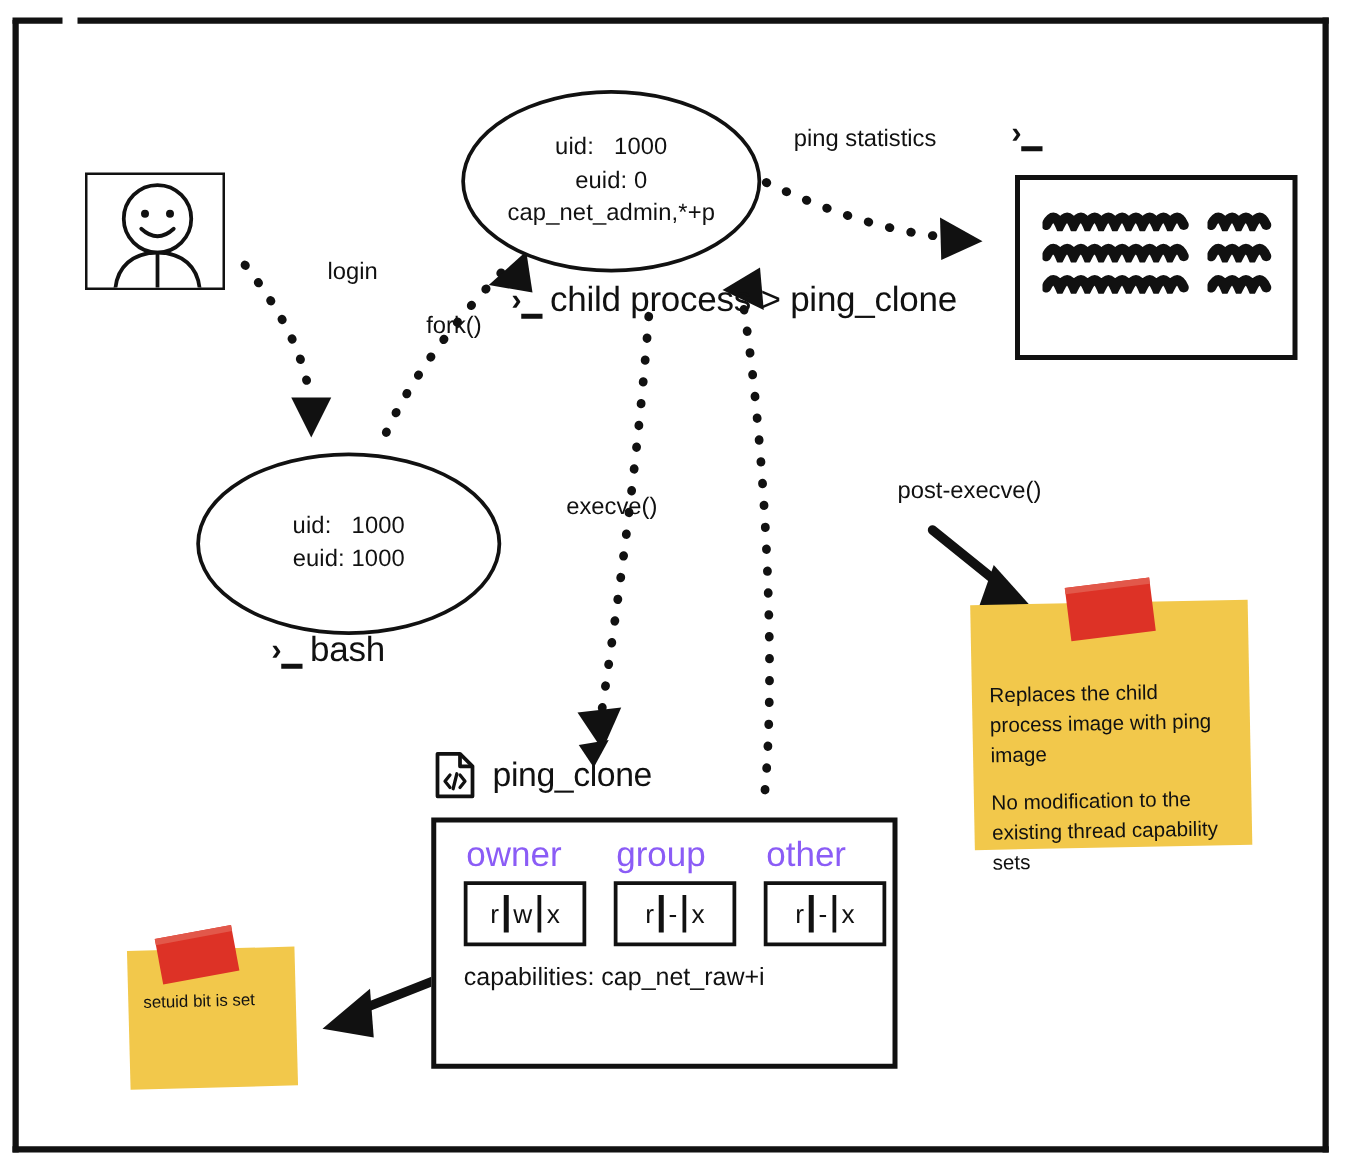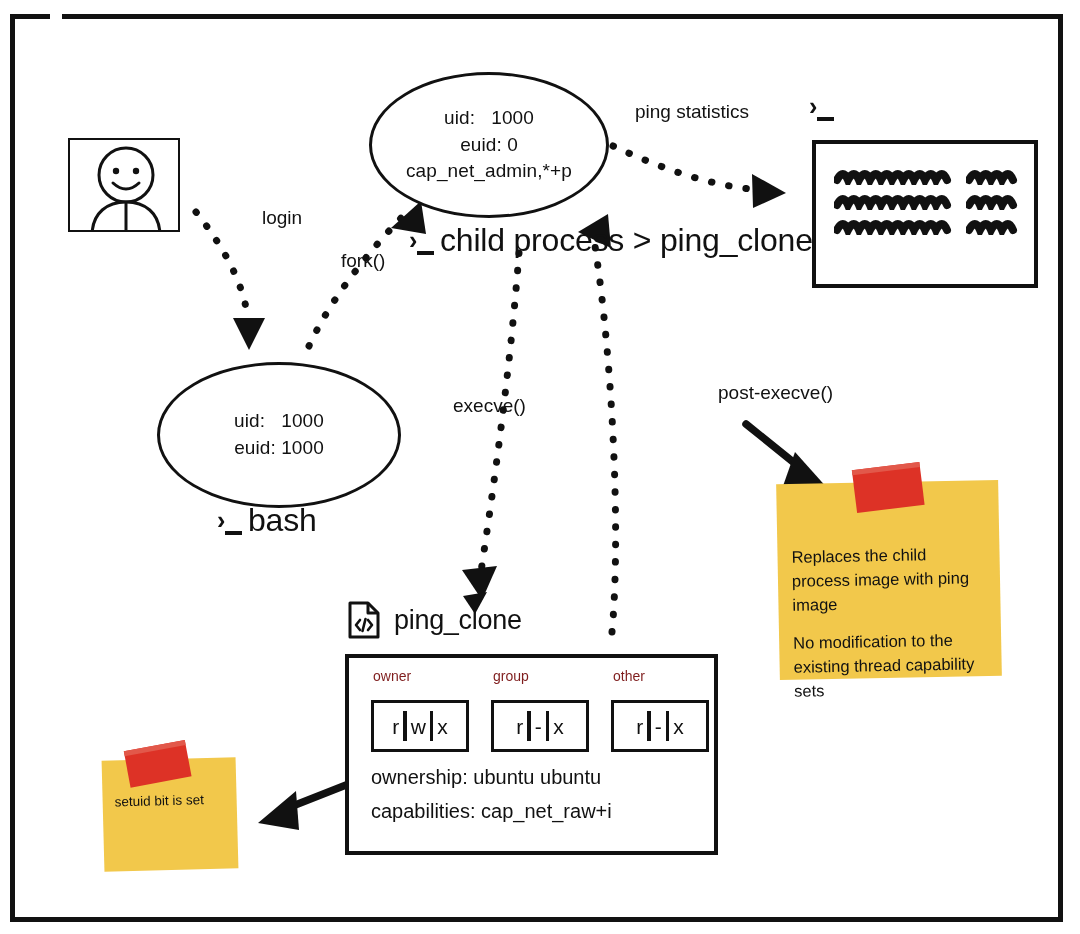--- a/index.html
+++ b/index.html
@@ -82,21 +82,21 @@
   }
   .prompt-glyph .bar {
     position: absolute;
     left: 9px;
     bottom: -1px;
     width: 17px;
     height: 4px;
     background: #111111;
   }
   .prompt-caption .ptext {
-    font-size: 32px;
+    font-size: 28px;
     line-height: 24px;
     letter-spacing: -0.2px;
   }
 
   #caption-child  { left: 408px; top: 228px; }
   #caption-bash   { left: 216px; top: 508px; }
   #caption-cmd    { left: 808px; top: 94px;  }
   #caption-cmd .ptext { font-size: 25px; }
 
   
@@ -198,23 +198,23 @@
     box-sizing: border-box;
     padding: 10px 0 0 22px;
   }
   .perm-groups {
     display: flex;
     gap: 22px;
     margin-bottom: 6px;
   }
   .perm-col { width: 98px; }
   .perm-label {
-    font-size: 14px;
-    color: #7f1d1d;
-    margin-bottom: 16px;
+    font-size: 28px;
+    color: #8b5cf6;
+    margin-bottom: 5px;
     padding-left: 2px;
   }
   .perm-cell {
     border: 3.5px solid #111111;
     height: 52px;
     box-sizing: border-box;
     display: flex;
     align-items: center;
     justify-content: center;
     gap: 4px;
@@ -441,17 +441,16 @@
           <span class="bit">r</span>
           <span class="sep"></span>
           <span class="bit">-</span>
           <span class="sep"></span>
           <span class="bit">x</span>
         </div>
       </div>
 
     </div>
 
-    <div class="perm-meta">ownership: ubuntu ubuntu</div>
     <div class="perm-meta">capabilities: cap_net_raw+i</div>
   </div>
 
 </div>
 
 </body></html>

